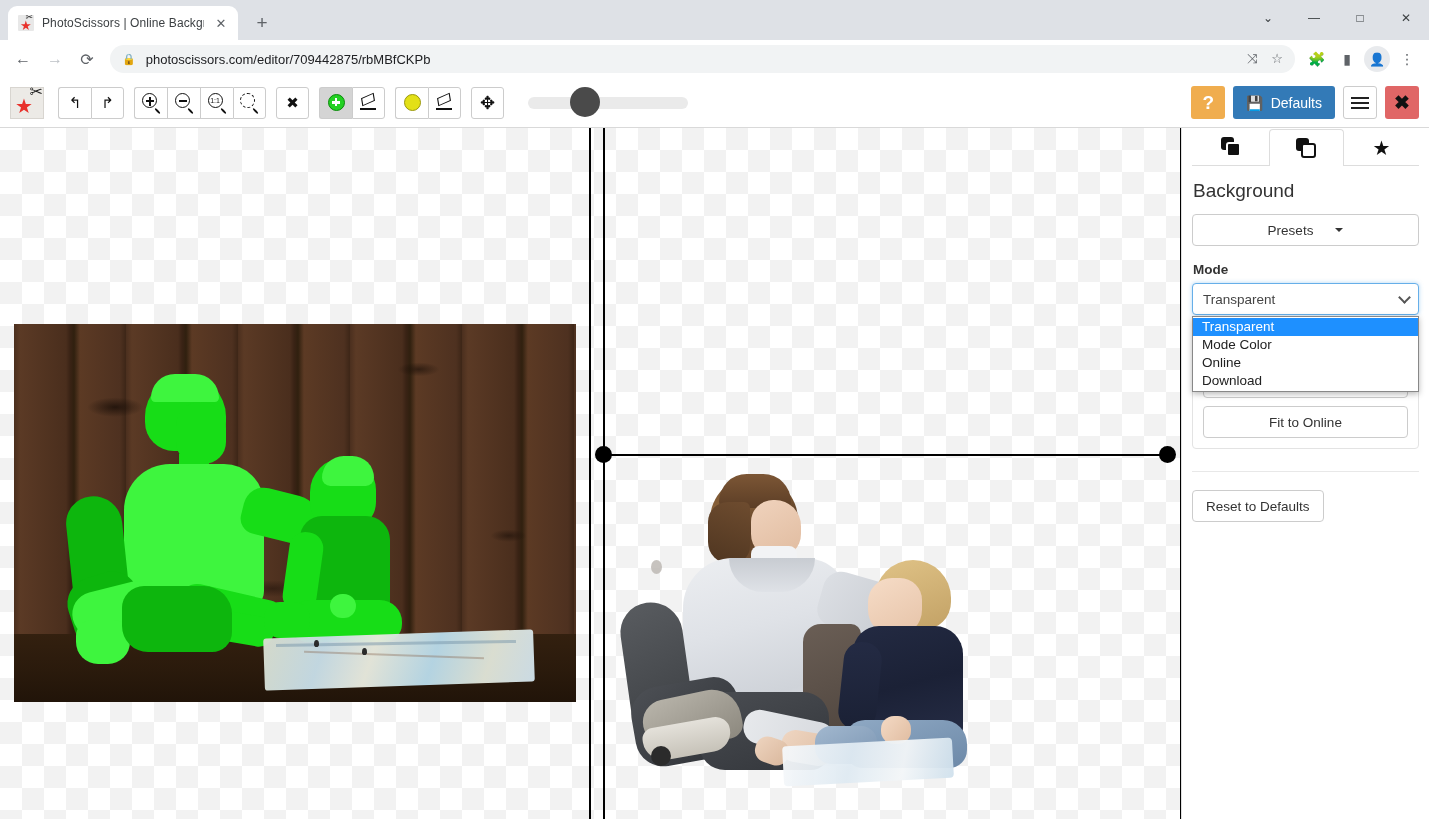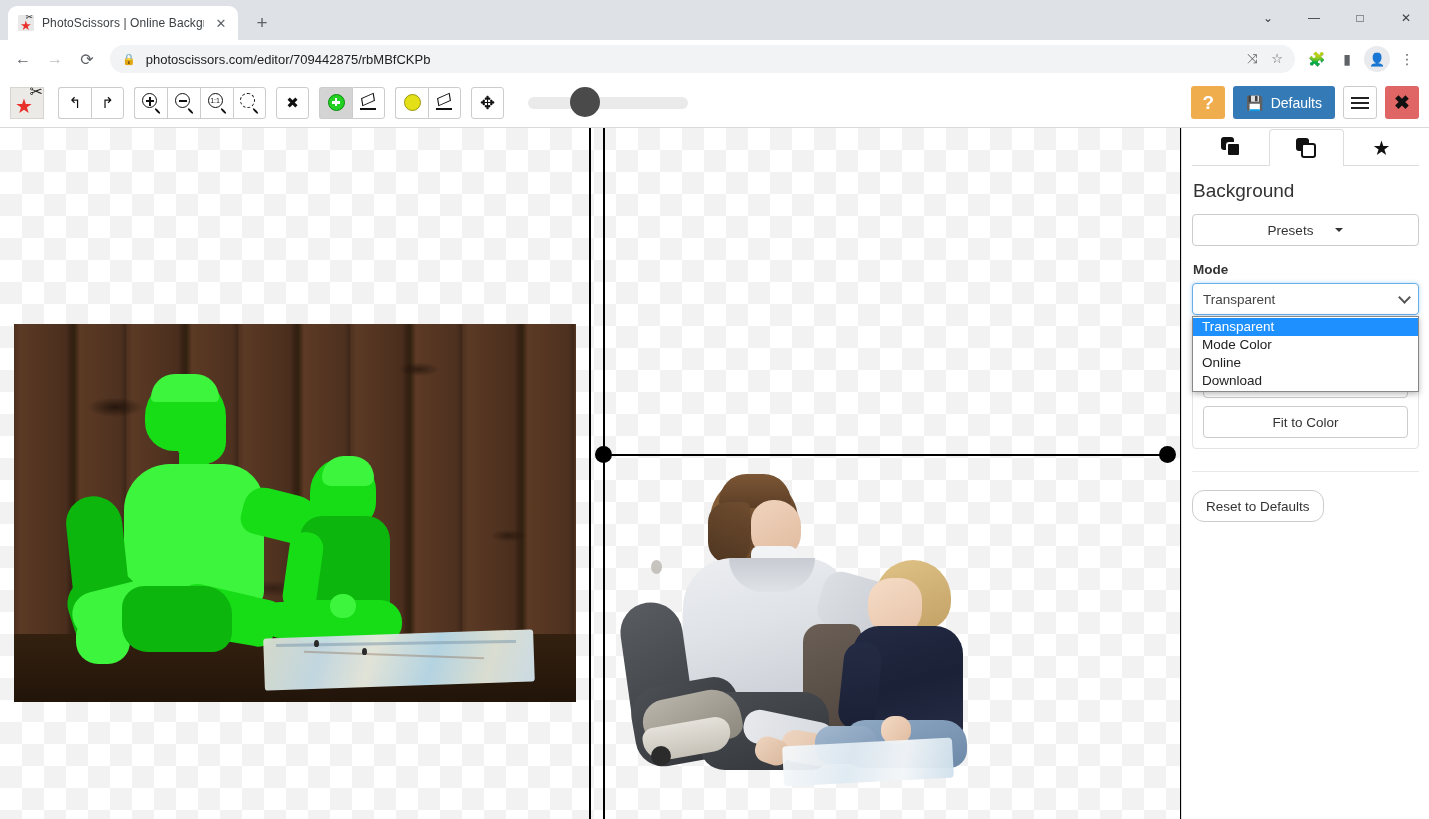--- a/index.html
+++ b/index.html
@@ -513,21 +513,21 @@
   }
   .sb-divider {
     border-top: 1px solid #e8e8e8;
     margin: 22px 0 18px;
   }
   .reset-btn {
     display: inline-flex;
     height: 32px;
     padding: 0 13px;
     border: 1px solid #ccc;
-    border-radius: 12px;
+    border-radius: 4px;
     background: #fff;
     color: #333;
     font-size: 13.5px;
     align-items: center;
   }
 </style>
 </head>
 <body>
 
 <div class="browser-chrome">
@@ -838,21 +838,21 @@
       <div class="dropdown-list">
         <div class="dd-item sel">Transparent</div>
         <div class="dd-item">Mode Color</div>
         <div class="dd-item">Online</div>
         <div class="dd-item">Download</div>
       </div>
     </div>
 
     <div class="sb-panel" style="margin-top:8px;padding-top:34px;">
       <div class="sb-input">10</div>
-      <div class="sb-btn" style="margin-top:8px;">Fit to Color</div>
+      <div class="sb-btn" style="margin-top:8px;">Fit to Online</div>
     </div>
 
     <div class="sb-divider"></div>
 
     <div class="reset-btn">Reset to Defaults</div>
   </div>
 
 </div>
 
 </body></html>

